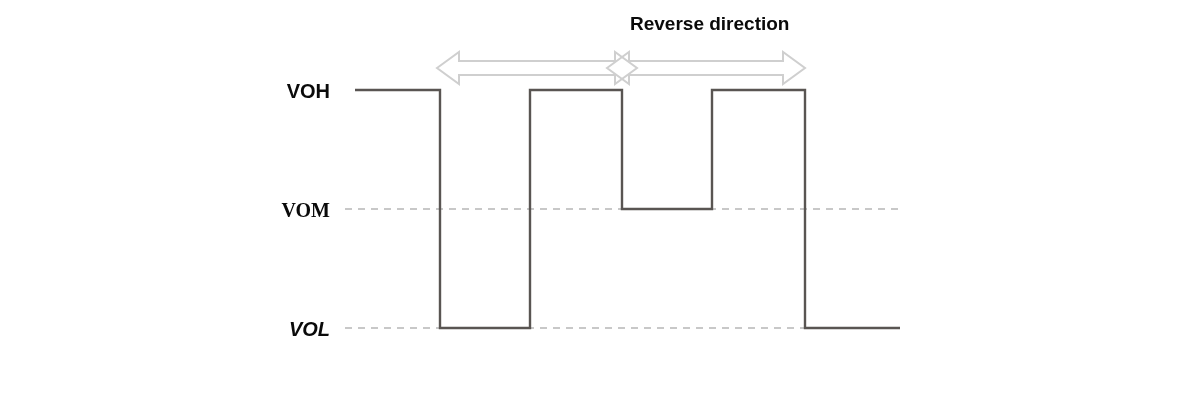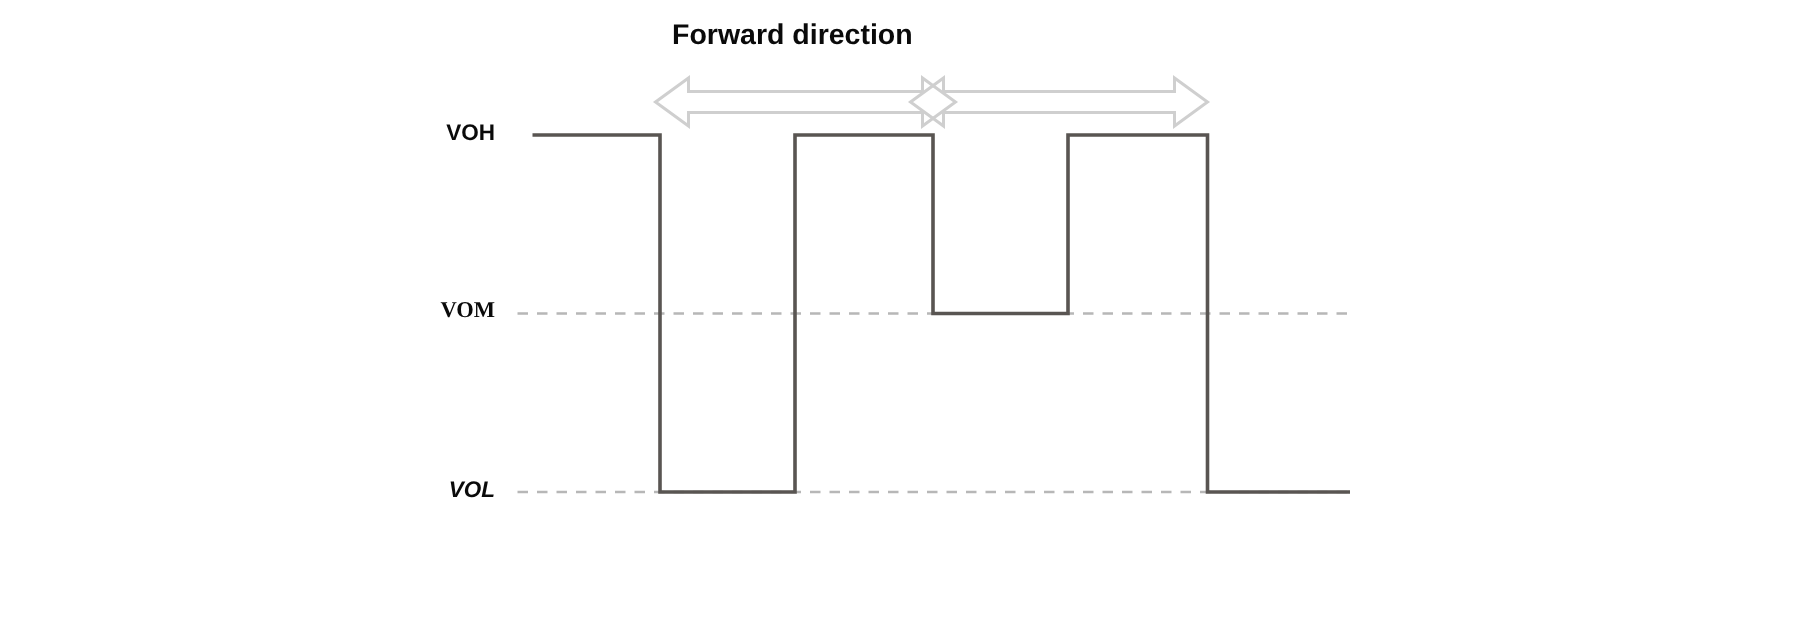--- a/index.html
+++ b/index.html
@@ -32,21 +32,21 @@
     font-weight: bold;
     color: #0a0a0a;
     white-space: nowrap;
     letter-spacing: 0px;
   }
   #label-forward { left: 448px; top: 13px; }
   #label-reverse { left: 630px; top: 13px; }
   .level-label {
     position: absolute;
     font-family: "Liberation Sans", sans-serif;
-    font-size: 15px;
+    font-size: 20px;
     font-weight: bold;
     color: #0a0a0a;
     white-space: nowrap;
     text-align: right;
     width: 80px;
   }
   #label-voh { left: 250px; top: 80px; }
   #label-vom { left: 250px; top: 199px; font-family: Liberation Serif, serif; }
   #label-vol { left: 250px; top: 318px; font-style: italic; }
 </style>
@@ -69,19 +69,19 @@
     <g>
       <path d="M 437,68 L 459,52 L 459,61 L 615,61 L 615,52 L 637,68 L 615,84 L 615,75 L 459,75 L 459,84 Z" fill="#ffffff" stroke="#cfcfcf" stroke-width="2" stroke-linejoin="miter"></path>
     </g>
 
     <g>
       <path d="M 607,68 L 629,52 L 629,61 L 783,61 L 783,52 L 805,68 L 783,84 L 783,75 L 629,75 L 629,84 Z" fill="none" stroke="#cfcfcf" stroke-width="2" stroke-linejoin="miter"></path>
     </g>
 
   </svg>
 
-  <div class="dir-label" id="label-forward">Forward direction</div>
+  <div class="dir-label" id="label-reverse">Reverse direction</div>
 
   <div class="level-label" id="label-voh">VOH</div>
   <div class="level-label" id="label-vom">VOM</div>
   <div class="level-label" id="label-vol">VOL</div>
 
 </div>
 
 </body></html>

